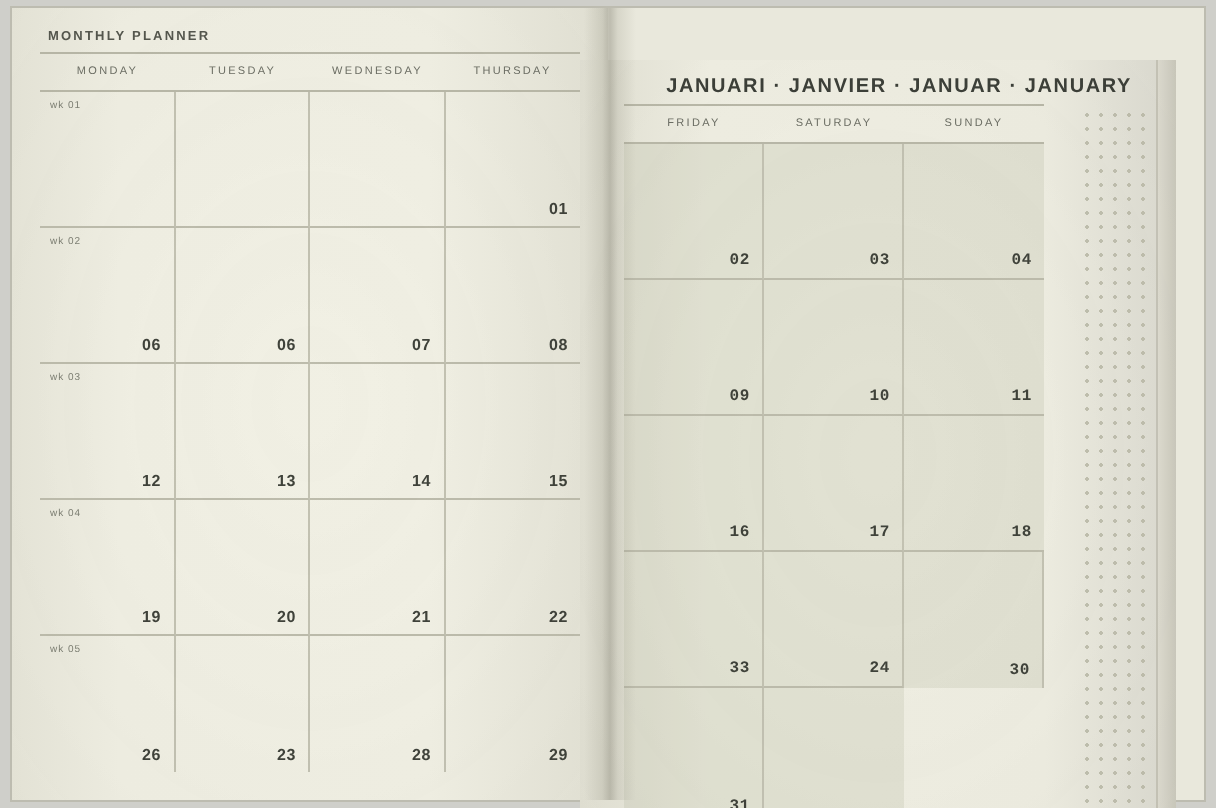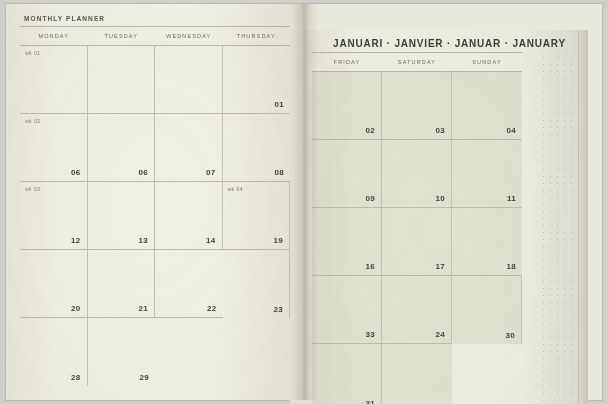--- a/index.html
+++ b/index.html
@@ -228,35 +228,42 @@
         <div class="cell">
           <span class="wk">wk 03</span>
           <span class="daynum">12</span>
         </div>
         <div class="cell">
           <span class="daynum">13</span>
         </div>
         <div class="cell">
           <span class="daynum">14</span>
         </div>
+        <div class="cell last-col">
+          <span class="daynum">15</span>
+        </div>
 
         <div class="cell">
           <span class="wk">wk 04</span>
           <span class="daynum">19</span>
         </div>
         <div class="cell">
           <span class="daynum">20</span>
         </div>
         <div class="cell">
           <span class="daynum">21</span>
         </div>
         <div class="cell last-col">
           <span class="daynum">22</span>
         </div>
 
+        <div class="cell last-row">
+          <span class="wk">wk 05</span>
+          <span class="daynum">26</span>
+        </div>
         <div class="cell last-row">
           <span class="daynum">23</span>
         </div>
         <div class="cell last-row">
           <span class="daynum">28</span>
         </div>
         <div class="cell last-row last-col">
           <span class="daynum">29</span>
         </div>
       </div>
@@ -270,21 +277,21 @@
         <div class="dayname" style="width:70px;">FRIDAY</div>
         <div class="dayname" style="width:70px;">SATURDAY</div>
         <div class="dayname" style="width:70px;">SUNDAY</div>
       </div>
 
       <div class="rule" style="left:22px; top:22px; width:210px;"></div>
       <div class="rule" style="left:22px; top:41px; width:210px;"></div>
 
       <div class="grid" style="left:22px; top:42px; width:210px; height:310px;
                   grid-template-columns: repeat(3, 70px);
-                  grid-template-rows: repeat(5, 68px);">
+                  grid-template-rows: repeat(5, 68px); font-family: Liberation Mono, monospace;">
 
         <div class="cell shade">
           <span class="daynum">02</span>
         </div>
         <div class="cell shade">
           <span class="daynum">03</span>
         </div>
         <div class="cell shade last-col">
           <span class="daynum">04</span>
         </div>

